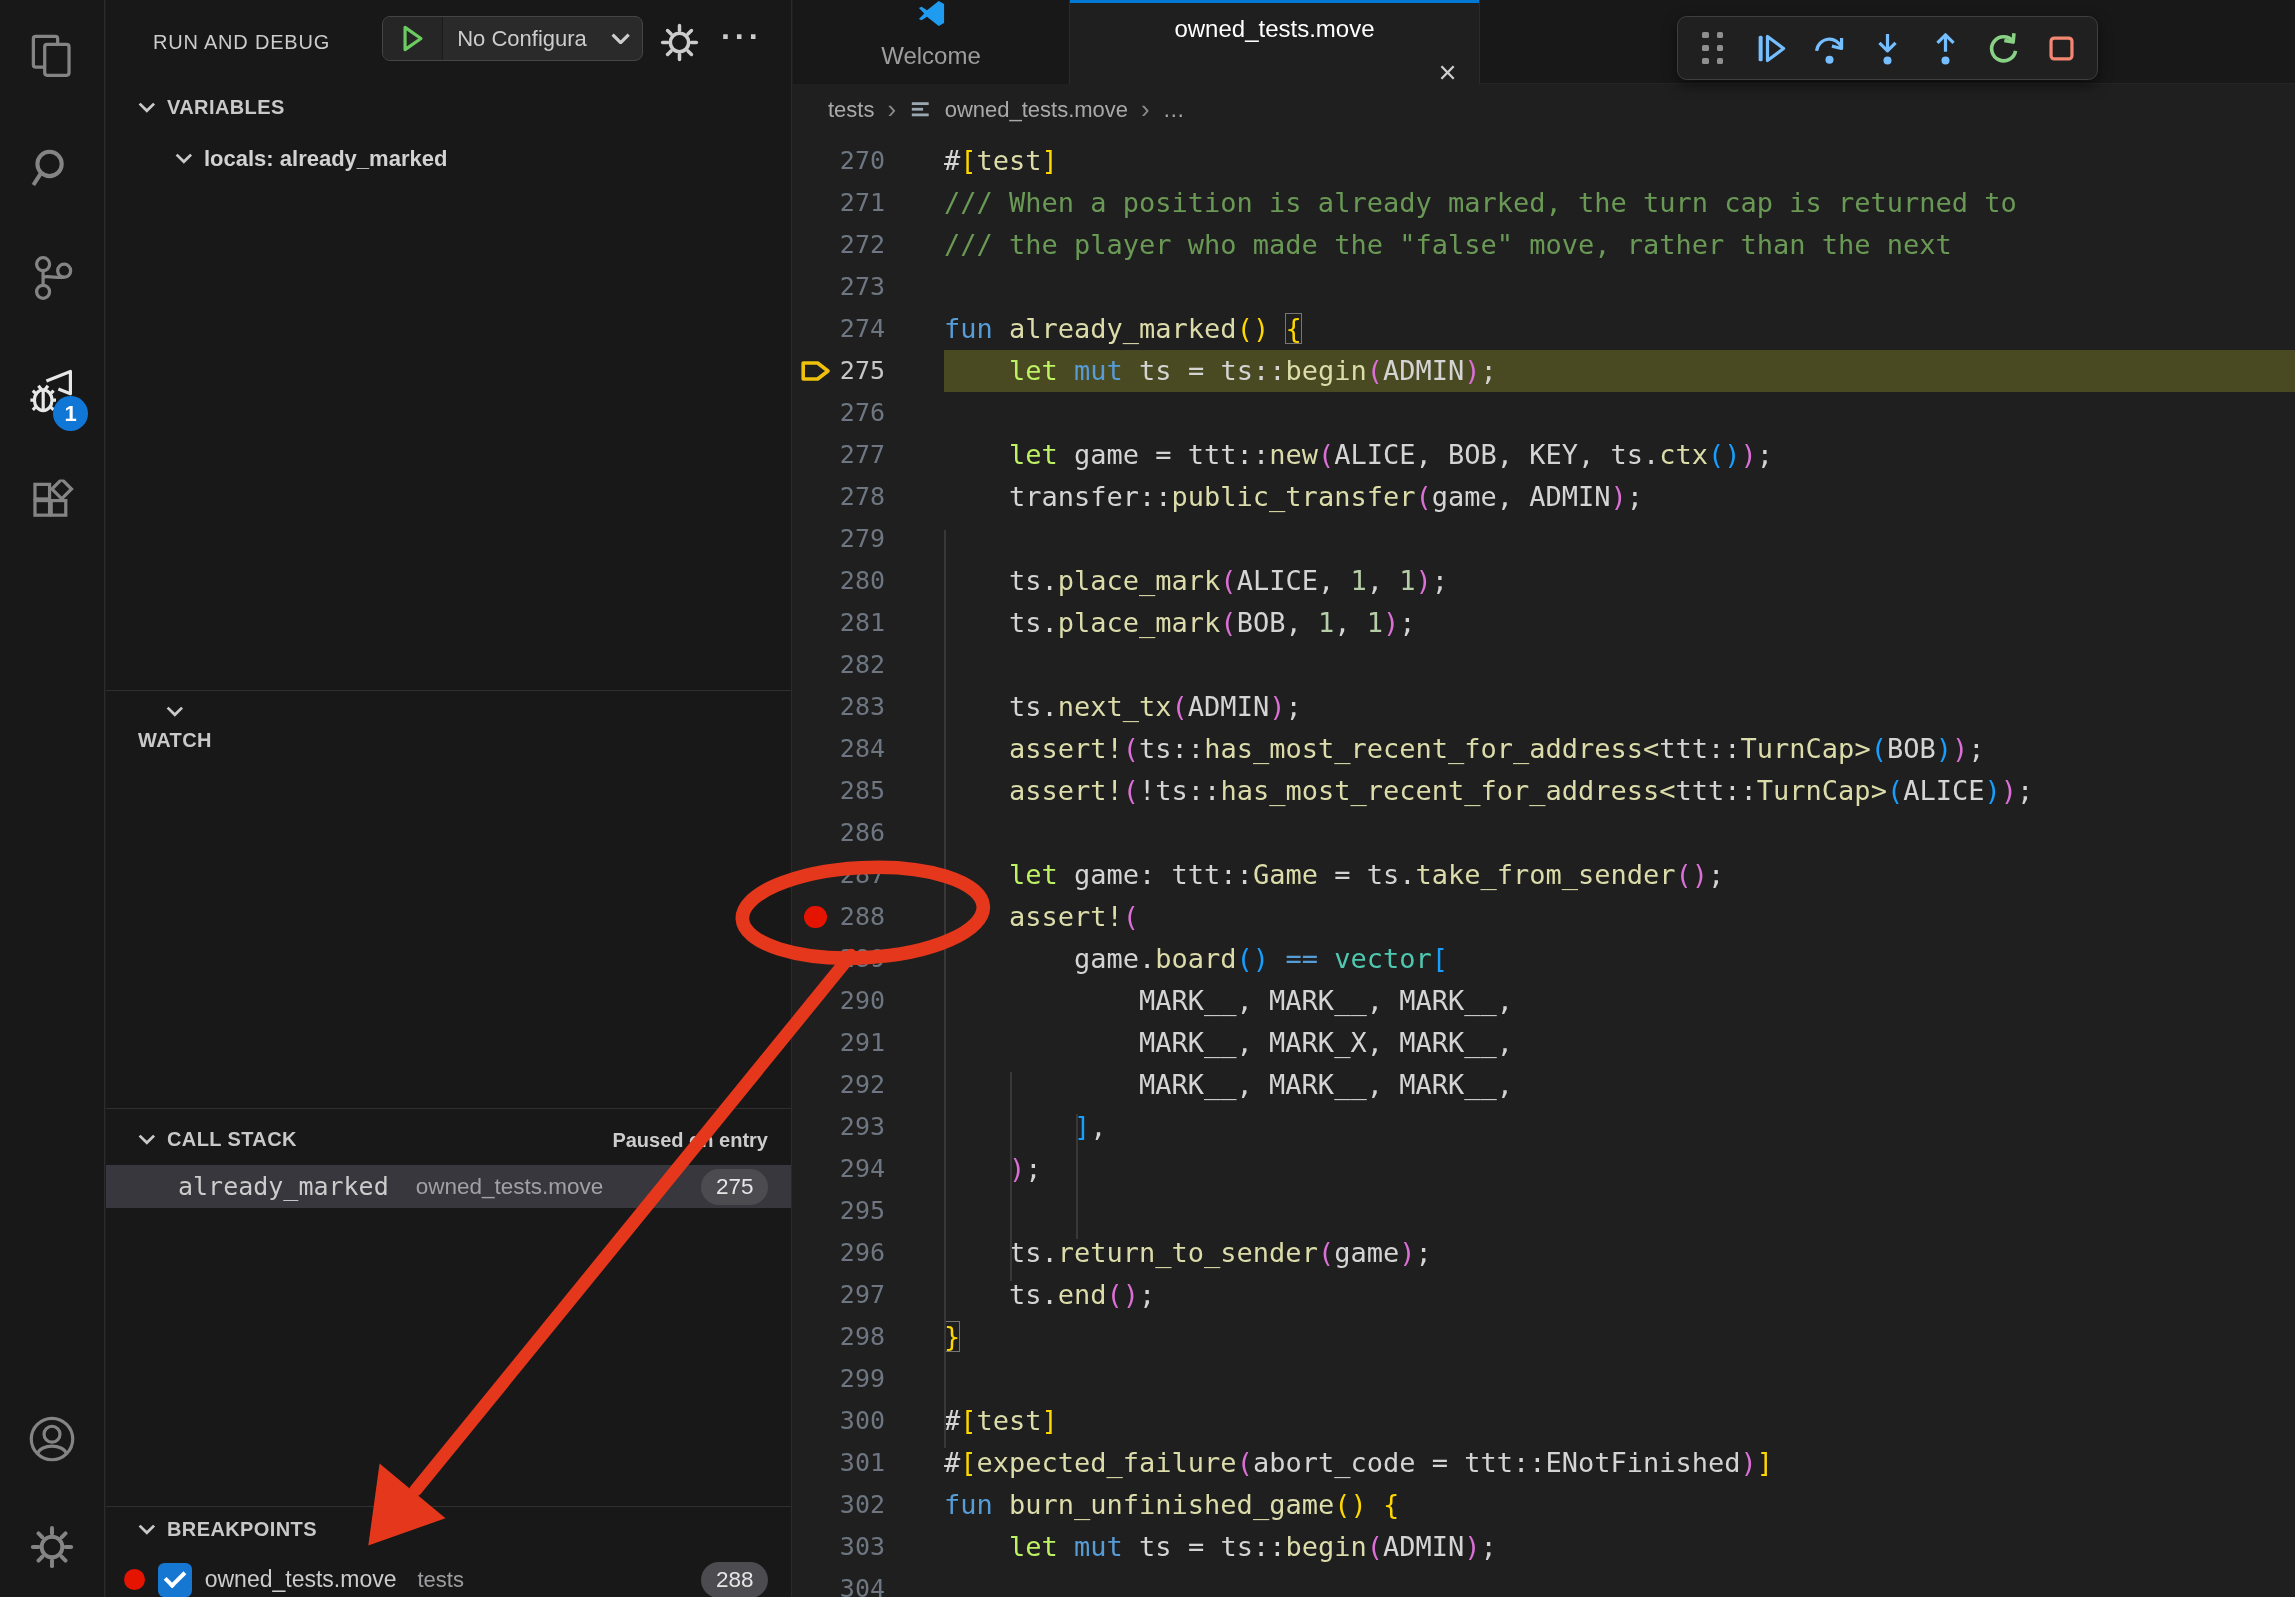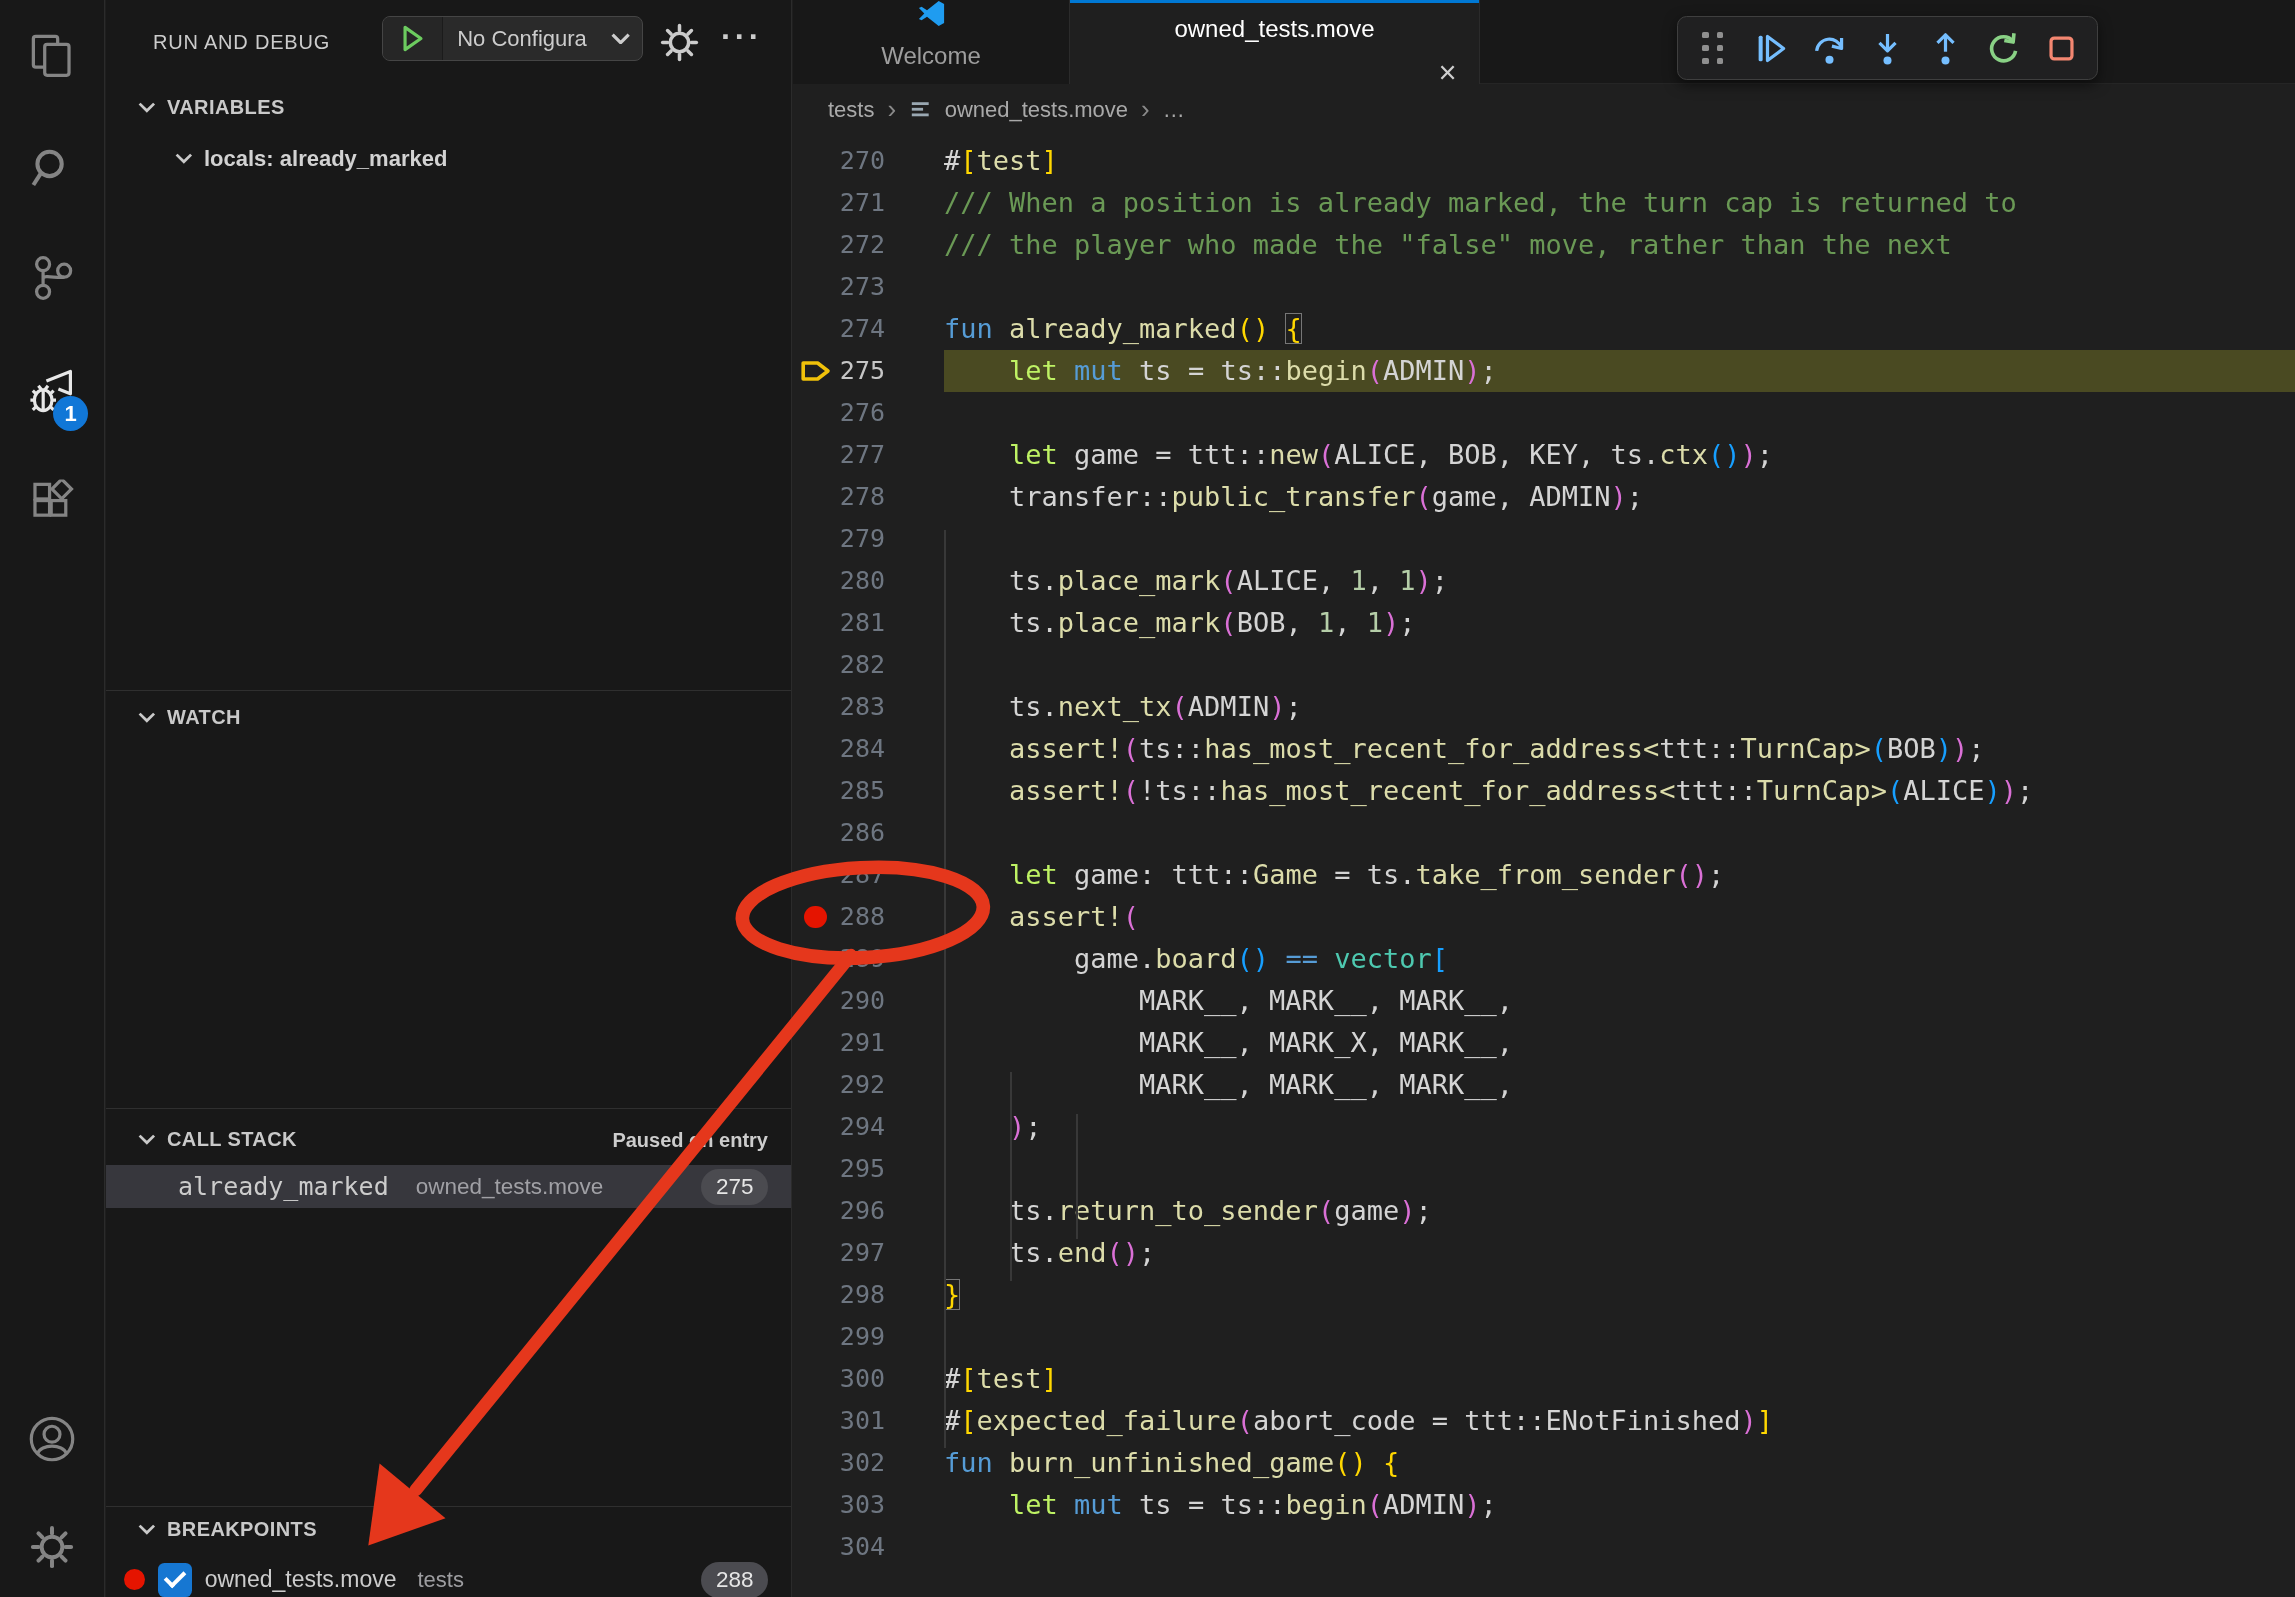--- a/index.html
+++ b/index.html
@@ -190,21 +190,21 @@
       <span>VARIABLES</span>
     </div>
     <div class="tree-item" style="left:69px; top:146px;">
       <svg width="17.7" height="11.3" viewBox="0 0 22 14">
           <polyline points="2,2 11,11 20,2" fill="none" stroke="#c9c9c9" stroke-width="3.5"></polyline>
         </svg>
       <span>locals: already_marked</span>
     </div>
 
     <div class="sb-sep" style="top:690px;"></div>
-    <div class="sec-head" style="left:32px; top:706px;">
+    <div class="sec-head" style="left:32px; top:706px;flex-direction:column;">
       <svg width="17.7" height="11.3" viewBox="0 0 22 14">
           <polyline points="2,2 11,11 20,2" fill="none" stroke="#c9c9c9" stroke-width="3.5"></polyline>
         </svg>
       <span>WATCH</span>
     </div>
 
     <div class="sb-sep" style="top:1108px;"></div>
     <div class="sec-head" style="left:32px; top:1128px;">
       <svg width="17.7" height="11.3" viewBox="0 0 22 14">
           <polyline points="2,2 11,11 20,2" fill="none" stroke="#c9c9c9" stroke-width="3.5"></polyline>
@@ -430,20 +430,27 @@
           <div class="crow">
             <div class="gutter">
               <div class="gmark"></div>
               <div class="lnum">292</div>
             </div>
             <div class="cline"><span class="tk-pl">            MARK__, MARK__, MARK__,</span></div>
           </div>
           <div class="crow">
             <div class="gutter">
               <div class="gmark"></div>
+              <div class="lnum">293</div>
+            </div>
+            <div class="cline"><span class="tk-pl">        </span><span class="tk-b3">]</span><span class="tk-pl">,</span></div>
+          </div>
+          <div class="crow">
+            <div class="gutter">
+              <div class="gmark"></div>
               <div class="lnum">294</div>
             </div>
             <div class="cline"><span class="tk-pl">    </span><span class="tk-b2">)</span><span class="tk-pl">;</span></div>
           </div>
           <div class="crow">
             <div class="gutter">
               <div class="gmark"></div>
               <div class="lnum">295</div>
             </div>
             <div class="cline"></div>

